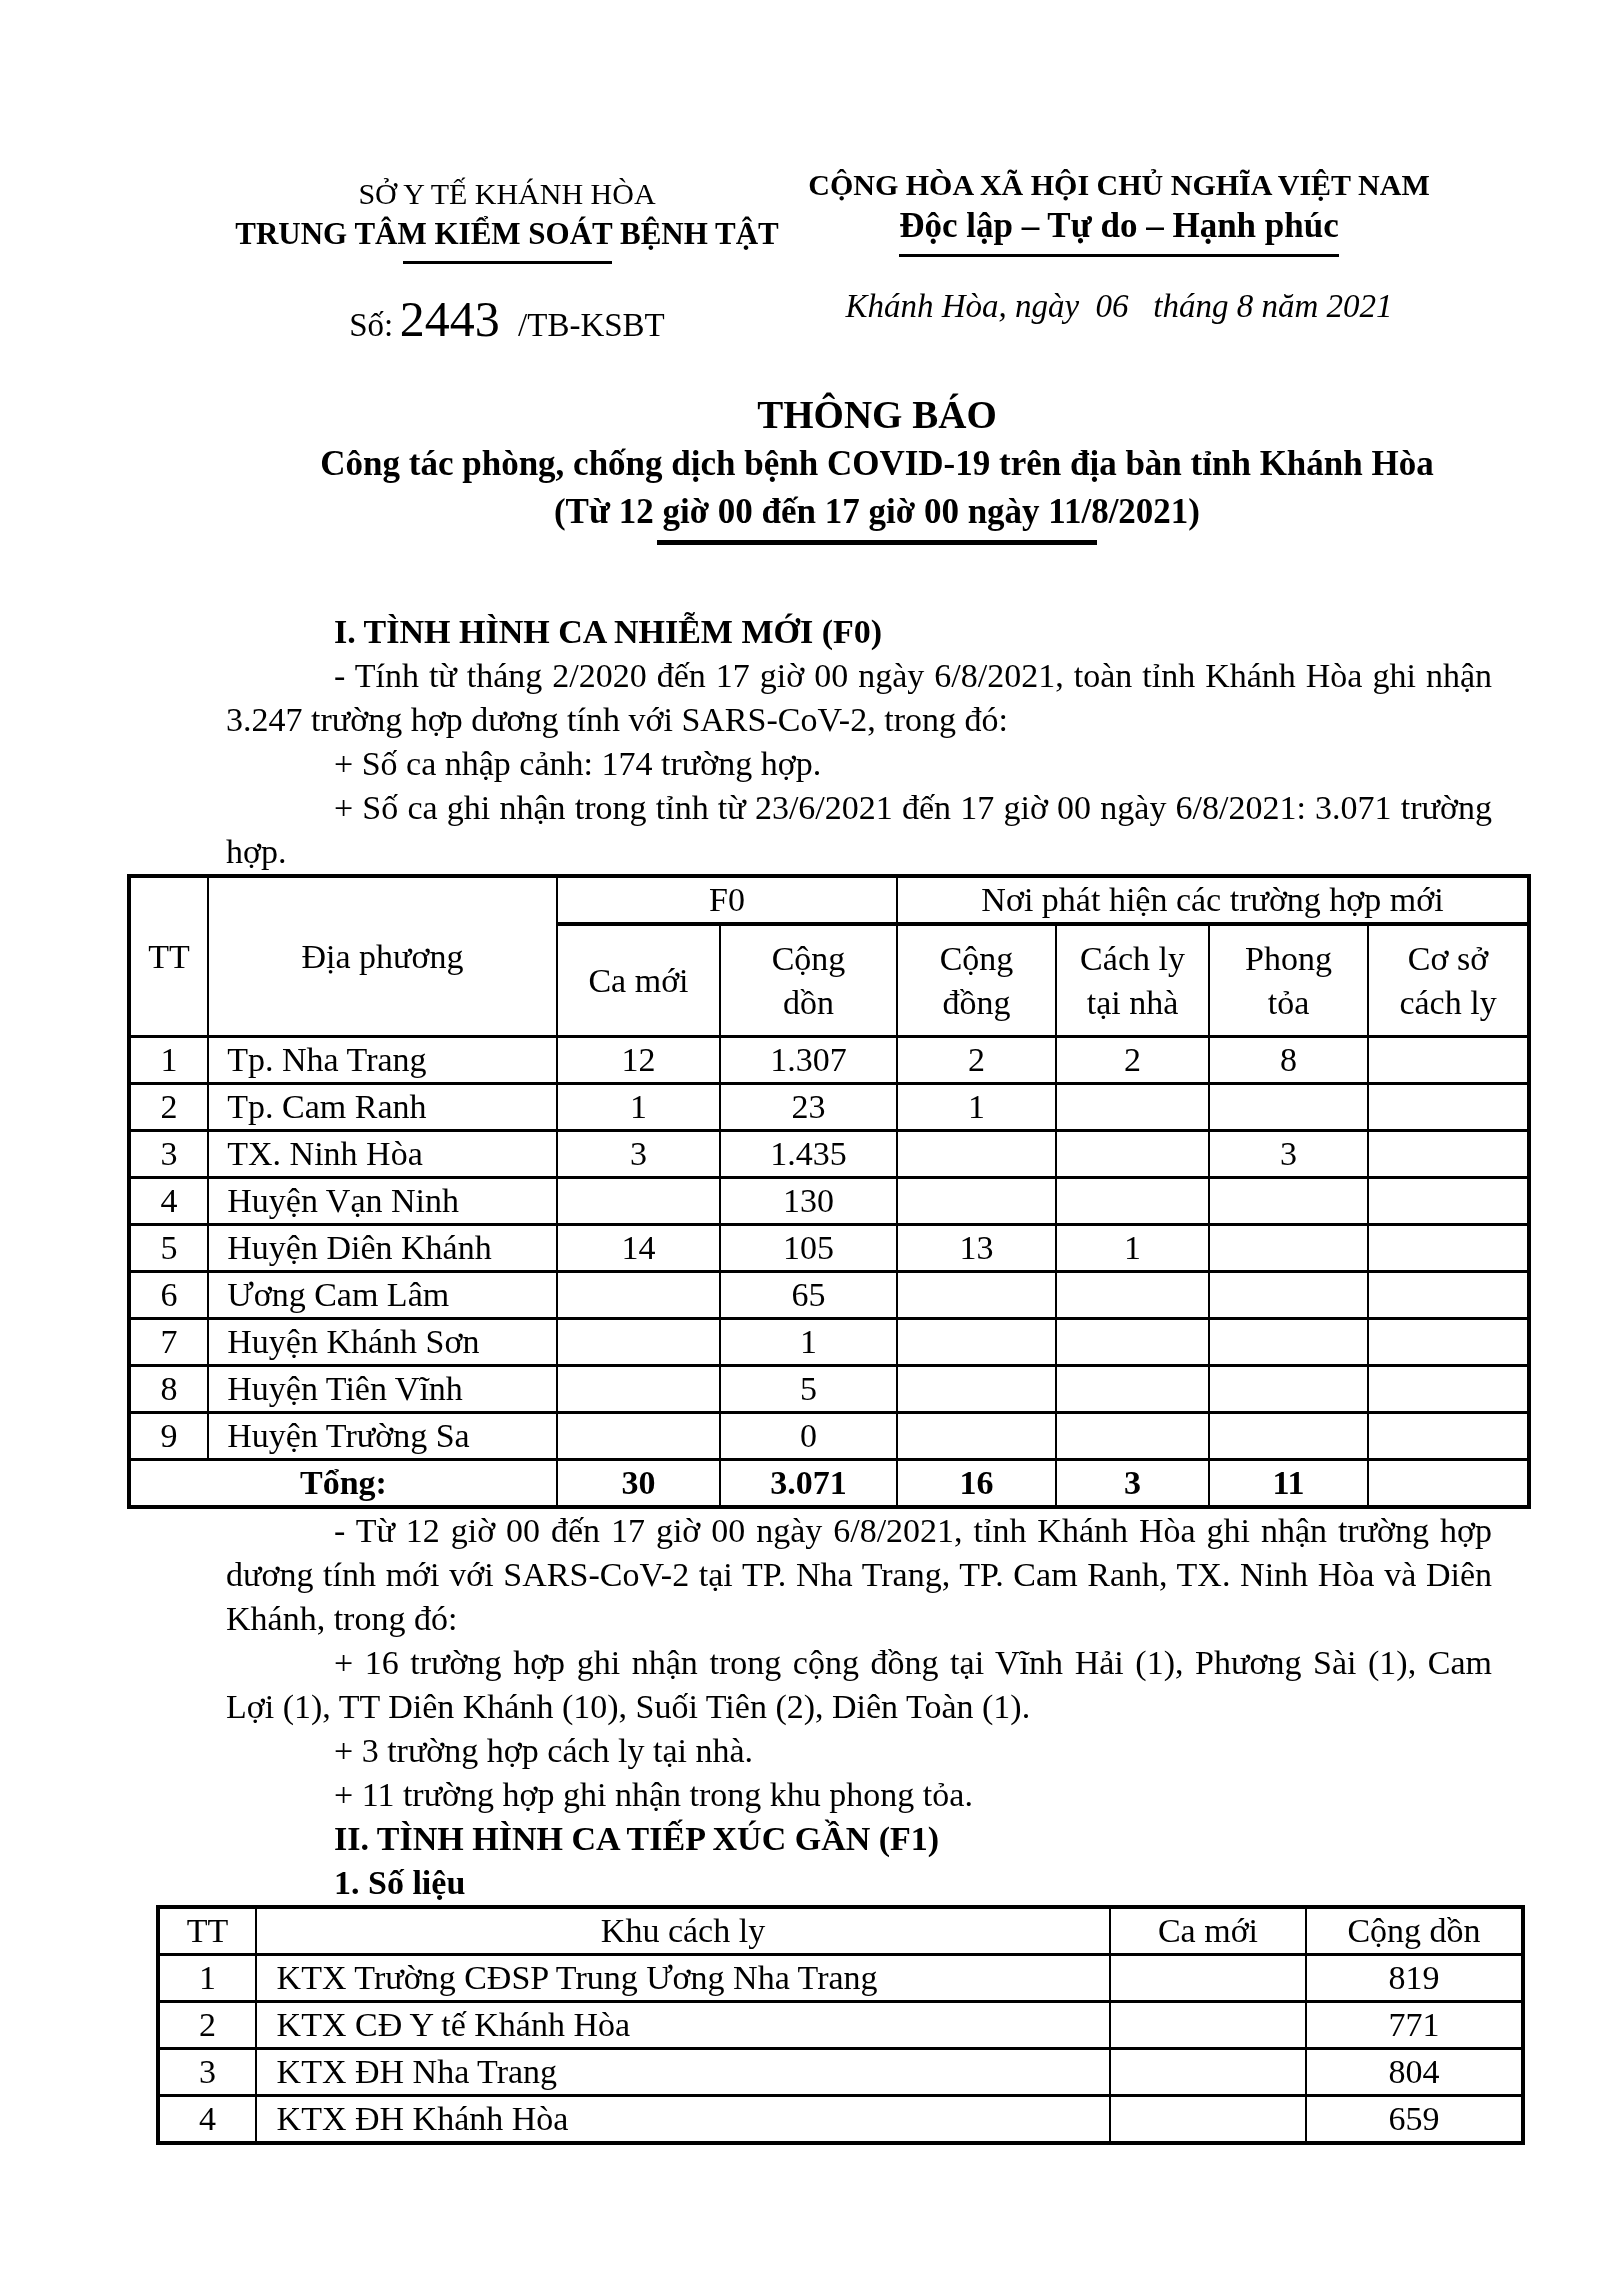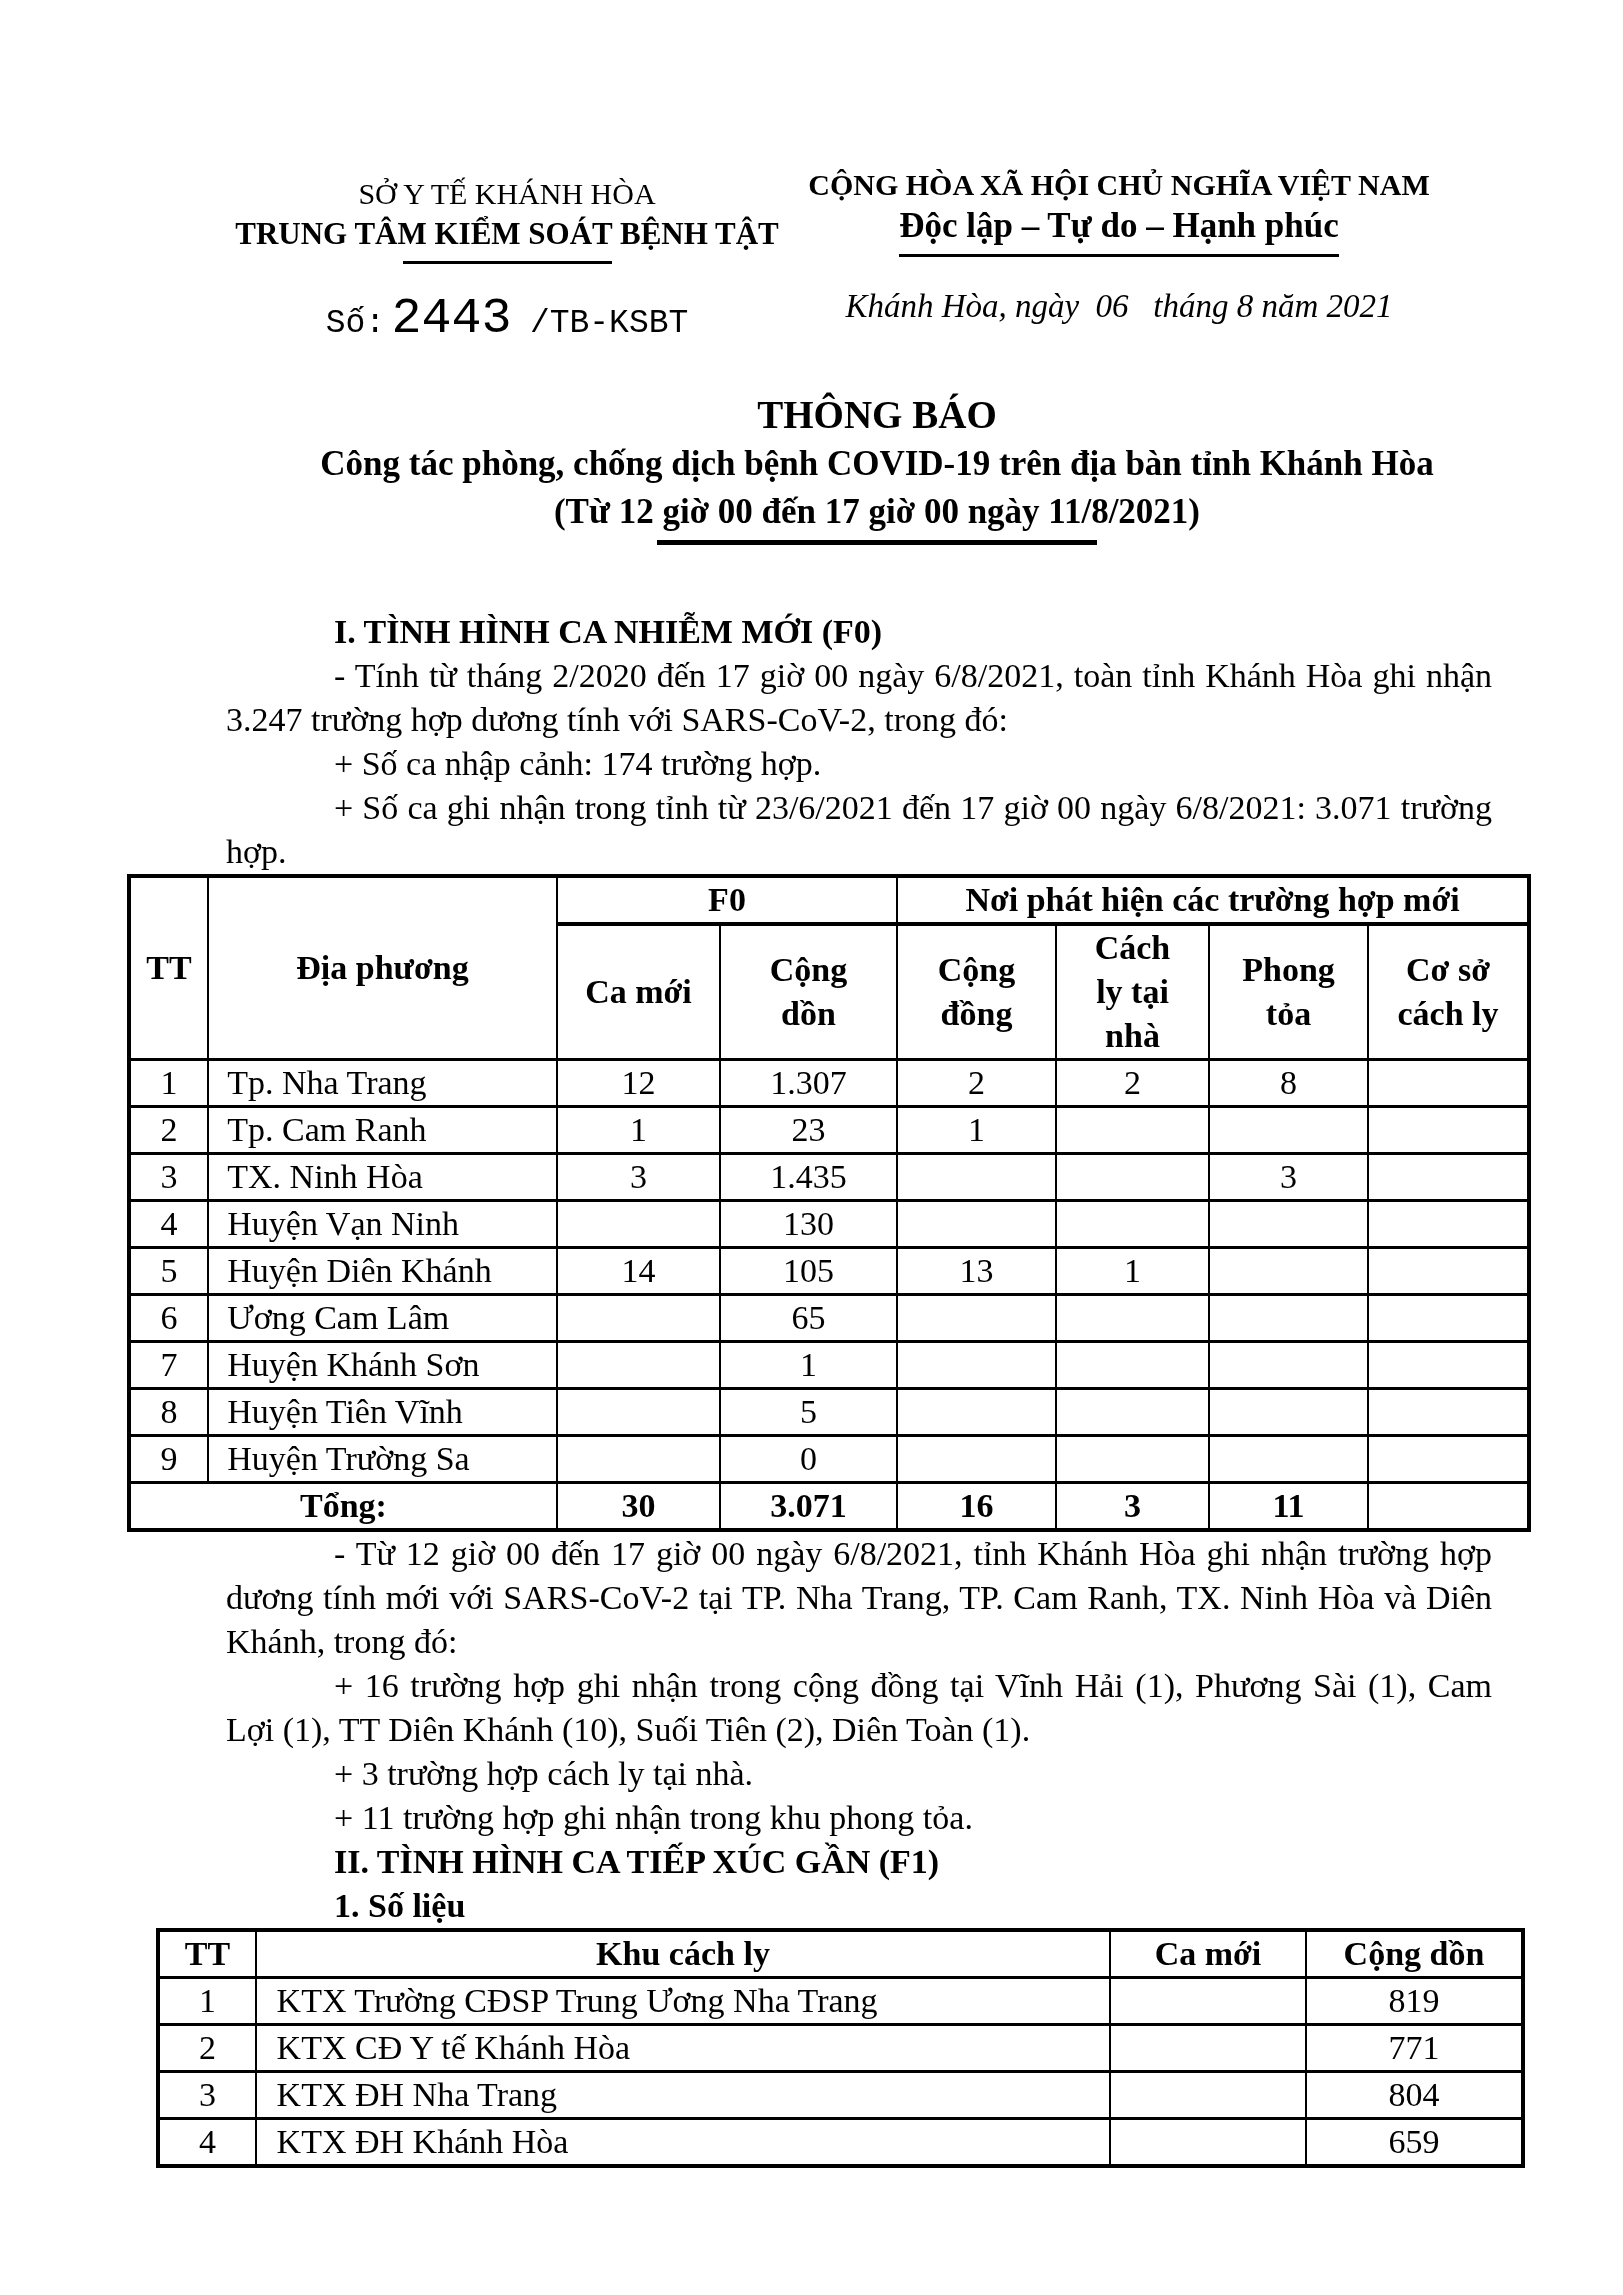--- a/index.html
+++ b/index.html
@@ -14,21 +14,21 @@
   
   .header-left  { position:absolute; top:175px; left:147px;  width:720px; text-align:center; }
   .header-right { position:absolute; top:165px; left:764px; width:710px; text-align:center; }
   .org-parent { font-size:30px; line-height:38px; }
   .org-name   { font-size:31px; line-height:41px; font-weight:bold; }
   .motto-1    { font-size:30px; line-height:39px; font-weight:bold; }
   .motto-2    { font-size:35px; line-height:43px; font-weight:bold; }
   .rule { background:#000; }
   .rule-left  { width:209px; height:3.3px; margin:6.5px auto 0; }
   .rule-right { width:440px; height:3.9px; margin:6.5px auto 0; }
-  .doc-number { margin-top:26px; font-size:33px;font-family:Liberation Mono, monospace; }
+  .doc-number { margin-top:26px; font-size:33px; }
   .doc-number .num { font-size:50px; margin-left:6.5px; }
   .doc-number .suffix { margin-left:18.3px; }
   .date-line  { margin-top:31px; font-size:33px; font-style:italic; white-space:pre; }
 
   
   .title-block { position:absolute; top:391px; left:226px; width:1266px;
                  padding-left:36px; box-sizing:border-box;
                  text-align:center; font-weight:bold; }
   .title-1 { font-size:39px; line-height:48px; }
   .title-2 { font-size:35px; line-height:50px; }
@@ -39,21 +39,21 @@
   .content { position:absolute; top:610px; left:226px; width:1266px;
              font-size:34px; line-height:44px; text-align:justify; }
   .content p { margin:0; text-indent:108px; }
   .content p.heading { font-weight:bold; text-align:left; }
 
   
   table { border-collapse:collapse; table-layout:fixed;
           text-align:center; text-indent:0; border:4.6px solid #000; }
   th, td { border:2px solid #000; border-top-width:3.3px; border-bottom-width:3.3px;
            padding:0; overflow:hidden; }
-  thead th { font-weight:bold; }
+  thead th { font-weight:normal; }
 
   .t1 { margin-left:-99px; width:1400px; }
   .t1 thead tr.h1 th { height:41px; }
   .t1 th.grp { border-bottom-width:4.6px; }
   .t1 thead tr.h2 th { height:109px; padding:0 23px; }
   .t1 tbody td { height:38px; }
   .t1 td.name { text-align:left; padding-left:18.3px; }
   .t1 tr.total td { height:44px; font-weight:bold; }
 
   .t2 { margin-left:-70px; width:1365px; }

